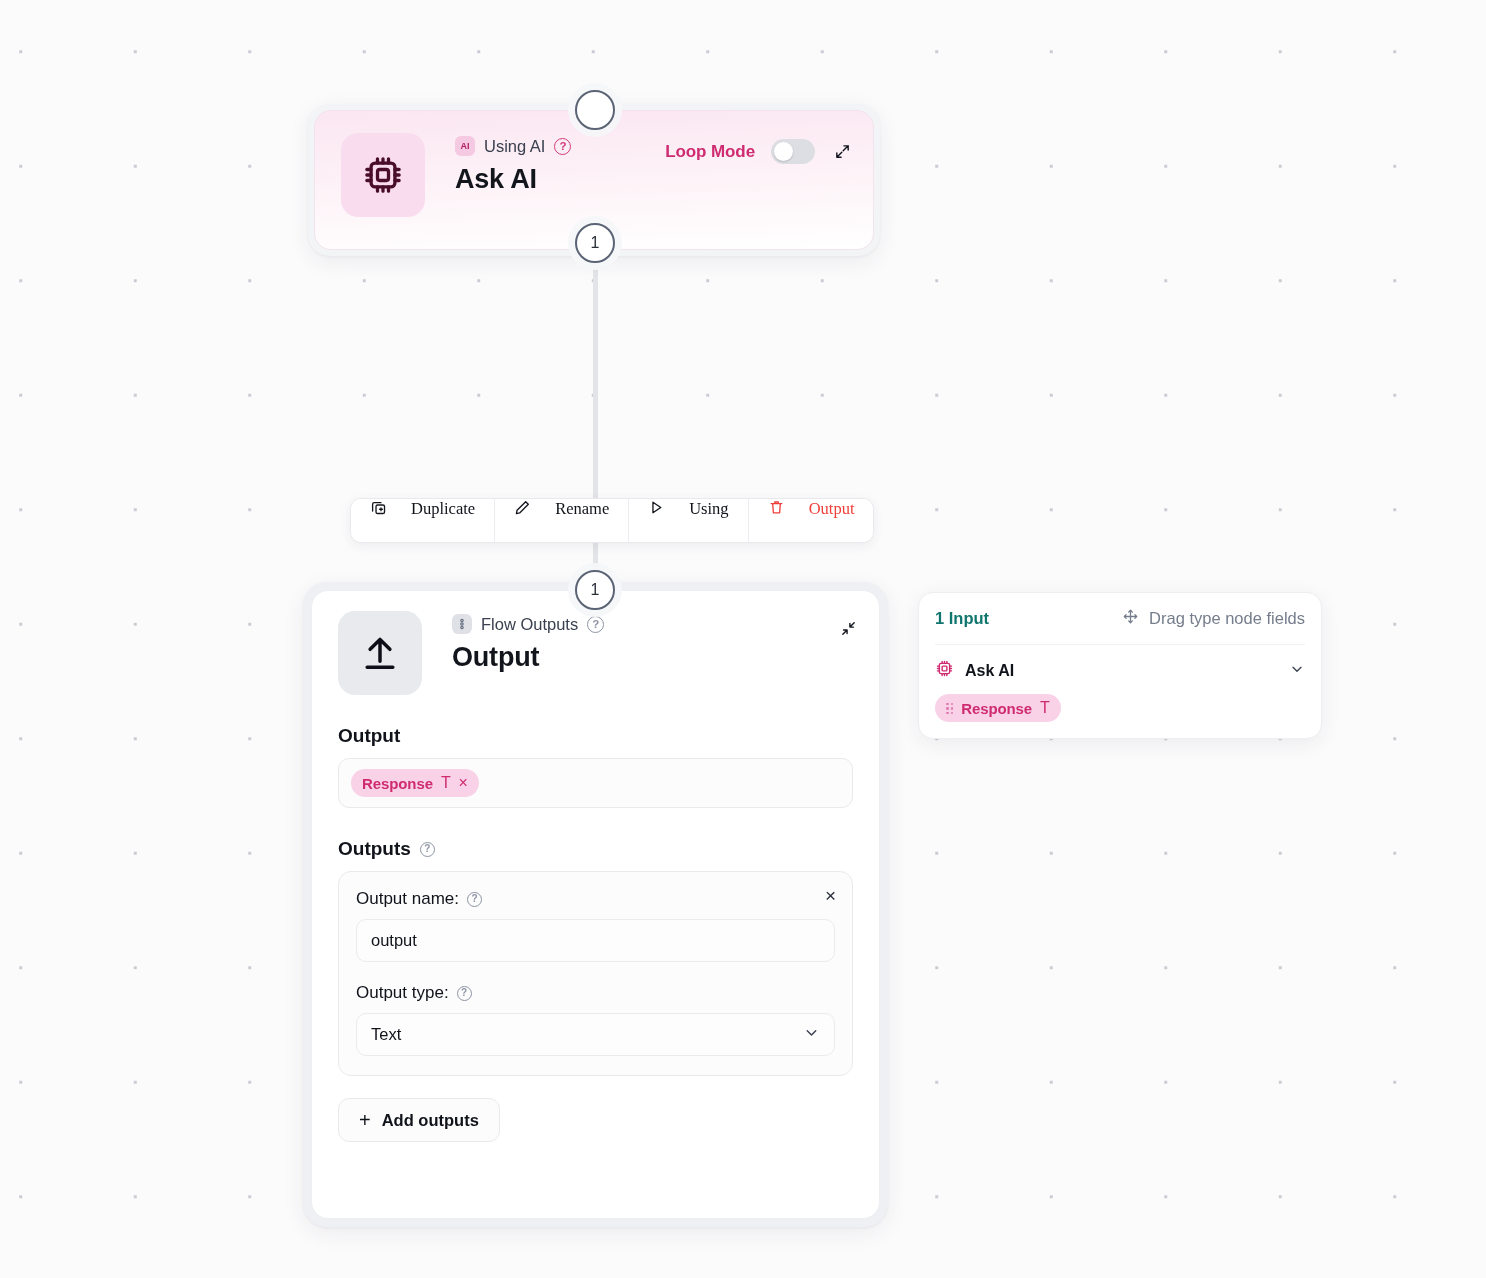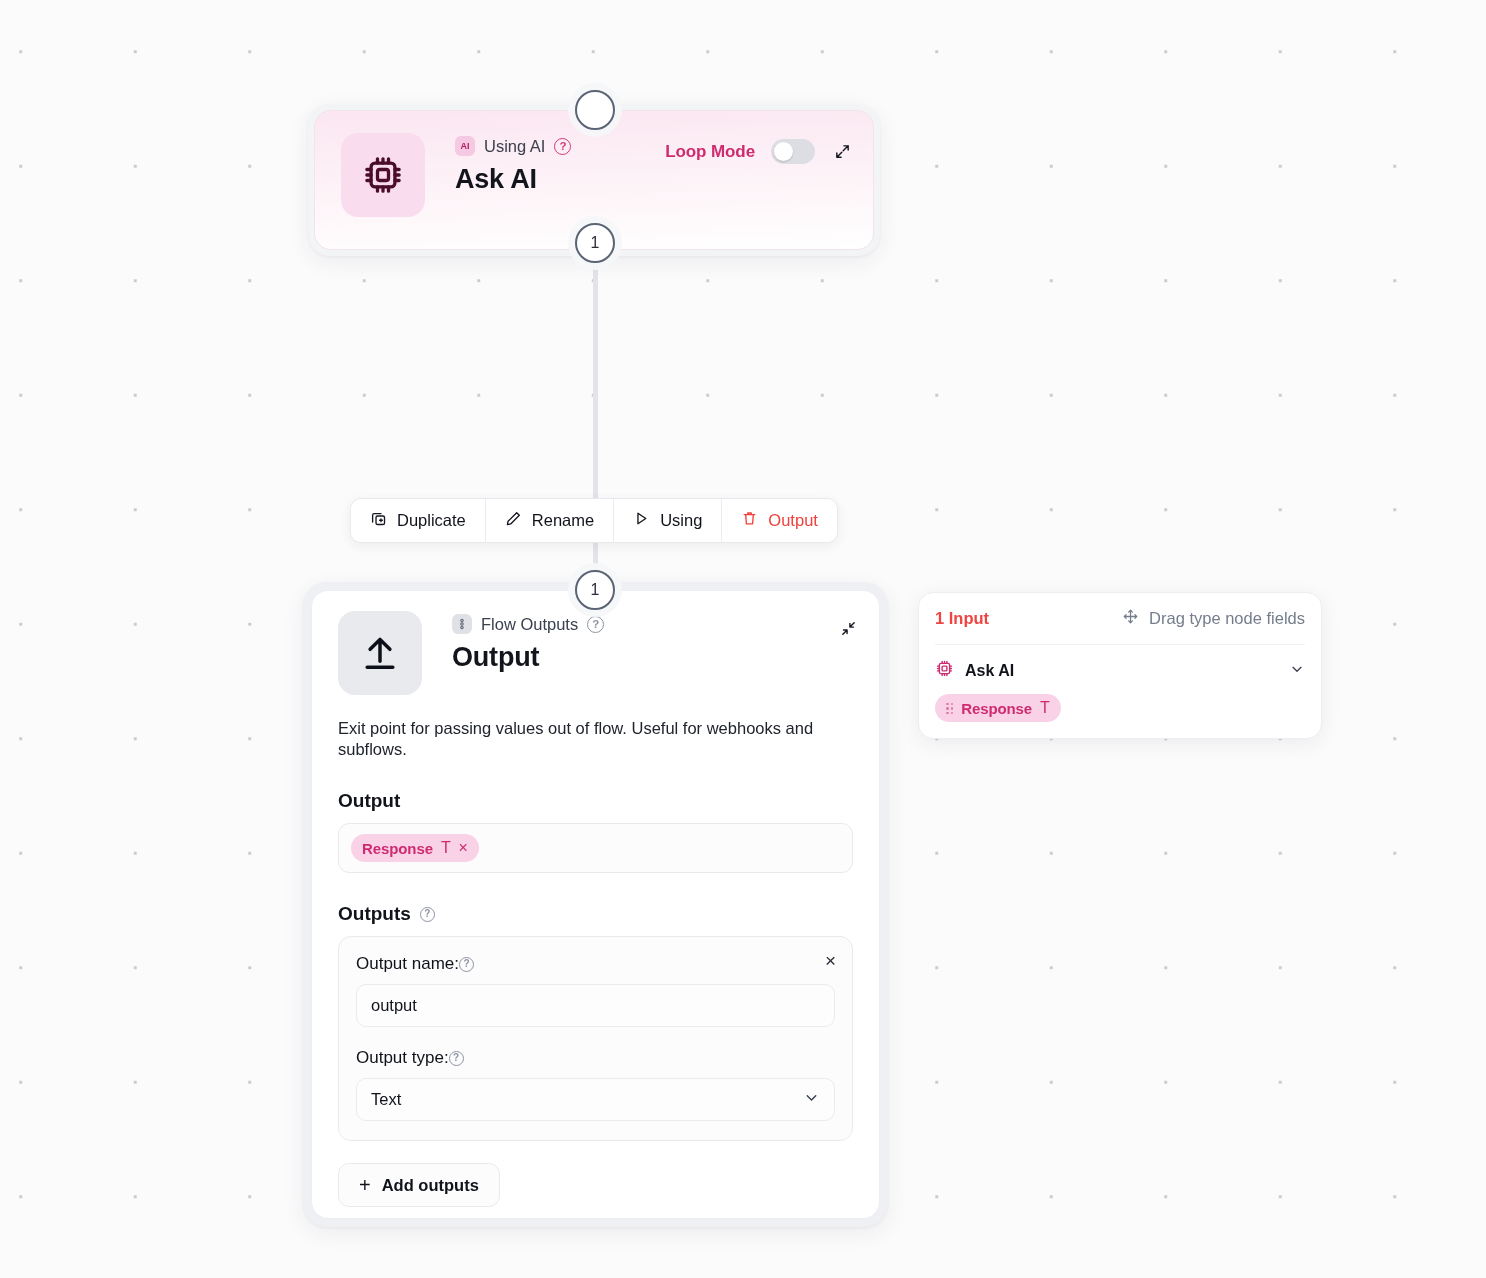--- a/index.html
+++ b/index.html
@@ -145,26 +145,27 @@
     height: 45px;
     display: flex; align-items: stretch;
     background: #ffffff;
     border: 1px solid #e8e9ed;
     border-radius: 11px;
     box-shadow: 0 3px 12px rgba(40,45,60,.07);
     z-index: 25;
     overflow: hidden;
   }
   .tb-item {
-    display: flex; align-items: center; gap: 10px;
+    display: flex; align-items: flex-start; gap: 24px;
     padding: 0 19px;
     font-size: 16.5px; color: #10131a;
     border-right: 1px solid #ececf0;
     cursor: pointer;
     background: #fff;
+    font-family: Liberation Serif, serif;
   }
   .tb-item:last-child { border-right: none; }
   .tb-item.danger { color: #f1403b; }
 
   
   #node-output {
     left: 303px; top: 582px;
     width: 585px; height: 645px;
   }
   .node-body { padding: 0 26px 26px 26px; }
@@ -205,21 +206,21 @@
 
   .outputs-box {
     border: 1px solid #e9eaee;
     border-radius: 13px;
     background: #fcfcfd;
     padding: 17px 17px 19px 17px;
     position: relative;
   }
   .row-label {
     font-size: 17px; color: #10131a;
-    display: flex; align-items: center; 
+    display: flex; align-items: center; gap: 8px;
     margin-bottom: 10px;
   }
   .row-label.second { margin-top: 21px; }
   .close-x {
     position: absolute; right: 16px; top: 14px;
     font-size: 19px; color: #2b303b; cursor: pointer; line-height: 1;
   }
   .input-box, .select-box {
     border: 1px solid #eaebef;
     background: #fdfdfe;
@@ -250,21 +251,21 @@
     border: 1px solid #edeef1;
     border-radius: 15px;
     box-shadow: 0 5px 20px rgba(40,45,60,.07);
     padding: 0 16px;
   }
   .panel-head {
     display: flex; align-items: center; justify-content: space-between;
     height: 52px;
     border-bottom: 1px solid #f0f1f4;
   }
-  .panel-title { font-size: 16.5px; font-weight: 700; color: #ef4444; }
+  .panel-title { font-size: 16.5px; font-weight: 700; color: #0f766e; }
   .panel-hint {
     display: flex; align-items: center; gap: 10px;
     font-size: 16.5px; color: #757d8c;
   }
   .panel-row {
     display: flex; align-items: center; gap: 11px;
     padding: 14px 0 0 0;
   }
   .panel-row .name { font-size: 16px; font-weight: 700; color: #10131a; flex: 1; }
   .panel-chips { padding: 9px 0 16px 0; }
@@ -382,21 +383,20 @@
         <div class="head-right">
           <span class="icon-btn">
             <svg width="17" height="17" viewBox="0 0 24 24" fill="none" stroke="#14171f" stroke-width="2" stroke-linecap="round" stroke-linejoin="round">
               <path d="M20 4l-6 6M14 10h5M14 10V5M4 20l6-6M10 14H5M10 14v5"></path>
             </svg>
           </span>
         </div>
       </div>
 
       <div class="node-body">
-        <div class="desc">Exit point for passing values out of flow. Useful for webhooks and subflows.</div>
 
         <div class="section-label">
           <span>Output</span>
         </div>
         <div class="chipfield">
           <span class="chip">
             <span>Response</span>
             <span class="t-glyph">T</span>
             <span class="x-glyph">×</span>
           </span>

